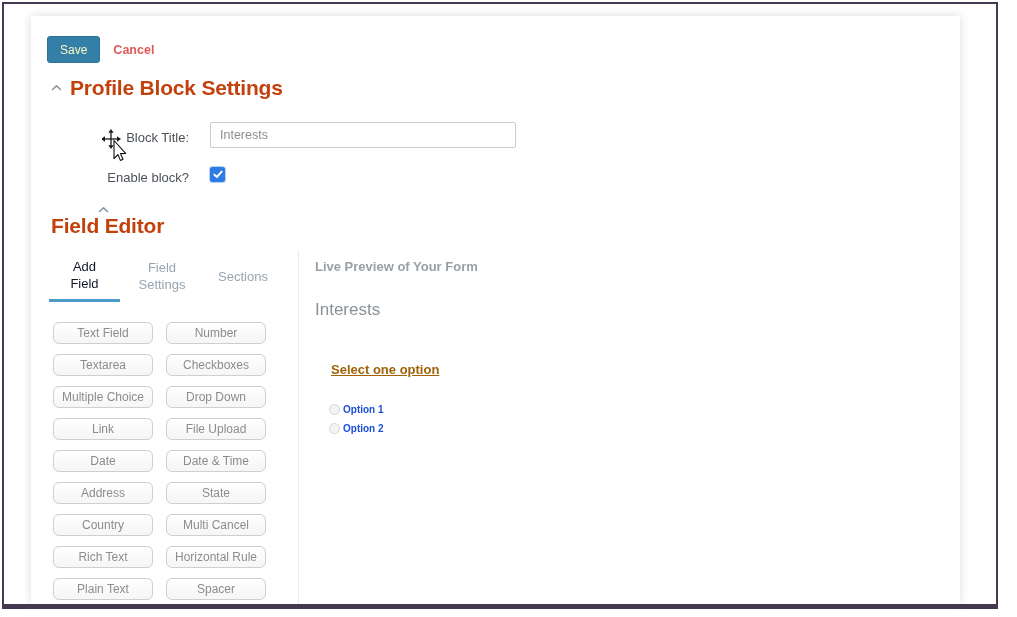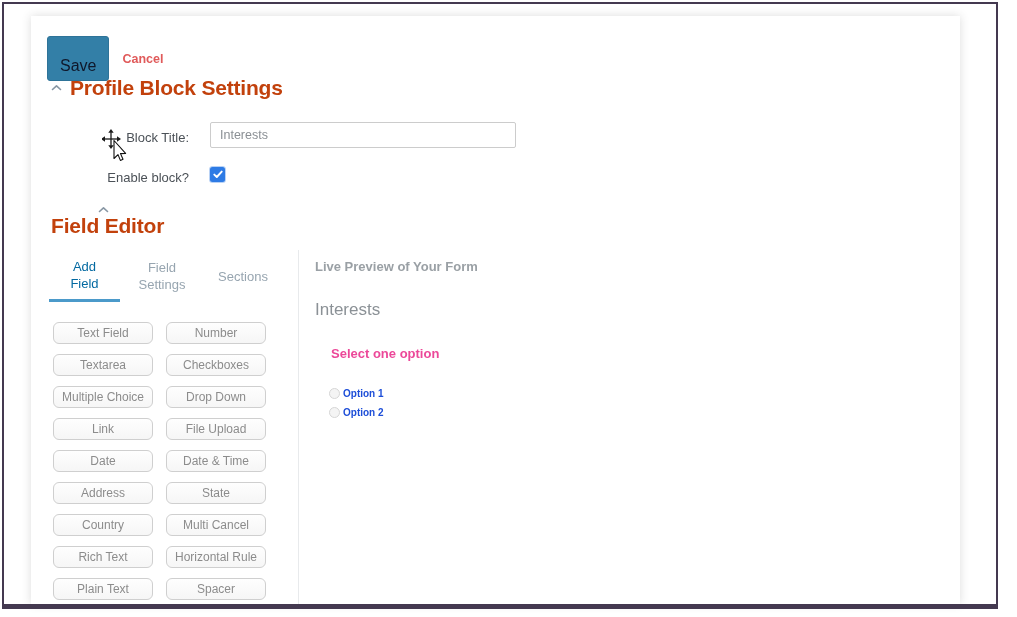--- a/index.html
+++ b/index.html
@@ -11,22 +11,22 @@
   .frame { position:absolute; left:2px; top:2px; width:996px; height:607px;
            border:2px solid #443950; border-bottom-width:5px;
            pointer-events:none; z-index:3; }
 
   
   .card { position:absolute; left:31px; top:16px; width:929px; height:588px;
           background:#fff; box-shadow:0 0 9px rgba(60,60,60,.18); z-index:1; }
 
   
   .toolbar { position:absolute; left:16px; top:20px; display:flex; align-items:center; }
-  .save-btn { background:#337fa7; color:#0f172a; border:1px solid #2e7398; border-radius:3px;
-              font-family:inherit; font-size:16px; padding:20px 12px 5px; cursor:pointer; }
+  .save-btn { background:#337fa7; color:#fef9c3; border:1px solid #2e7398; border-radius:3px;
+              font-family:inherit; font-size:12px; padding:6px 12px 5px; cursor:pointer; }
   .cancel-btn { margin-left:13px; color:#e05a5a; font-size:12.5px; font-weight:700;
                 text-decoration:none; cursor:pointer; }
 
   
   .section-head { position:absolute; left:20px; display:flex; align-items:center; }
   .section-head .caret { width:11px; margin-right:8px; display:flex; align-items:center; cursor:pointer; }
   .section-head h1 { font-size:21px; font-weight:600; color:#c2410c; letter-spacing:-.2px; }
   #head-profile { top:60px; }
   #head-editor  { top:190px;flex-direction:column; }
 
@@ -44,39 +44,39 @@
   .checkbox svg { display:block; }
 
   
   .editor { position:absolute; left:0; top:234px; width:929px; height:354px; }
   .editor-left { position:absolute; left:0; top:0; width:267px; height:100%; }
 
   .tabs { display:flex; align-items:center; height:52px; margin-left:18px; }
   .tab { height:100%; display:flex; align-items:center; justify-content:center; cursor:pointer; }
   .tab span { font-size:13px; line-height:17px; text-align:center; color:#97a5b0; }
   .tab.active { border-bottom:3px solid #4b9aca; }
-  .tab.active span { color:#0369a1; }
+  .tab.active span { color:#0f172a; }
   .tab:nth-child(1) { width:71px; }
   .tab:nth-child(2) { width:84px; }
   .tab:nth-child(3) { width:78px; }
   .tab:nth-child(1) span { width:40px; }
   .tab:nth-child(2) span { width:60px; }
 
   .btn-grid { display:grid; grid-template-columns:100px 100px; gap:10px 13px;
               margin:20px 0 0 22px; }
   .fbtn { height:22px; border:1px solid #cfcfcf; border-radius:6px;
           background:linear-gradient(#fefefe,#f6f6f6); color:#8c8c8c;
           font-family:inherit; font-size:12px; cursor:pointer; }
 
   .editor-right { position:absolute; left:267px; top:0; right:0; bottom:0;
                   border-left:1px solid #e8eaec; padding:9px 0 0 16px; }
   .preview-heading { font-size:13px; font-weight:700; color:#9aa0a5; }
   .preview-title { margin-top:26px; font-size:17px; color:#8b9196; }
-  .preview-question { margin-top:26px; margin-left:16px; font-size:13px;
-                      font-weight:700; color:#ec4899; }
+  .preview-question { margin-top:42px; margin-left:16px; font-size:13px;
+                      font-weight:700; color:#a16207;text-decoration:underline; }
   .options { margin-top:23px; margin-left:14px; }
   .option { display:flex; align-items:center; height:19px; cursor:pointer; }
   .radio { width:11px; height:11px; border:1px solid #d6d6d6; border-radius:50%;
            background:#f4f4f4; margin-right:3px; flex:0 0 auto; }
   .option span.opt-label { font-size:10px; font-weight:600; color:#1d4ed8; }
 
   .cursor { position:absolute; left:102px; top:129px; z-index:5; pointer-events:none; }
 </style>
 </head>
 <body>

